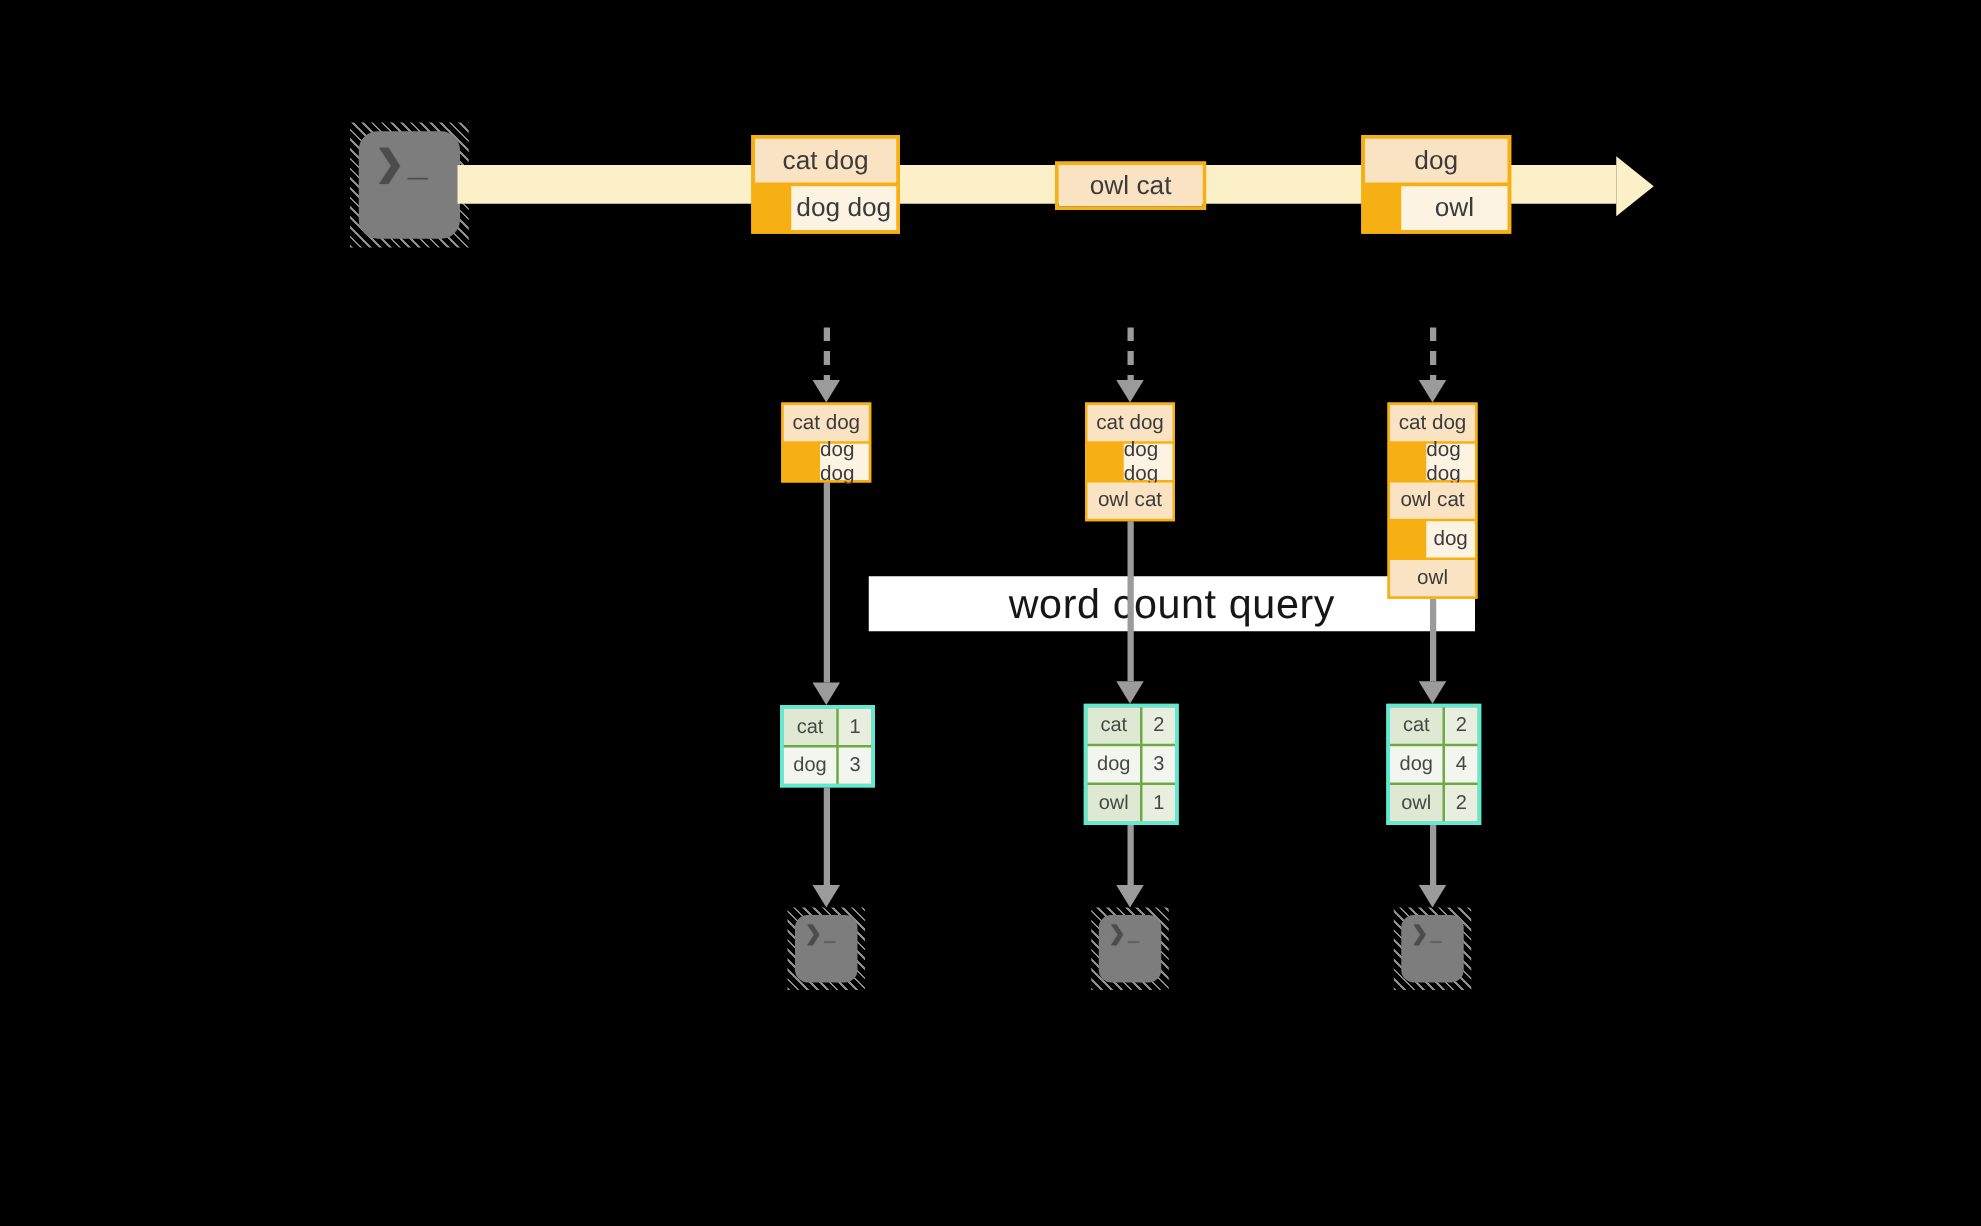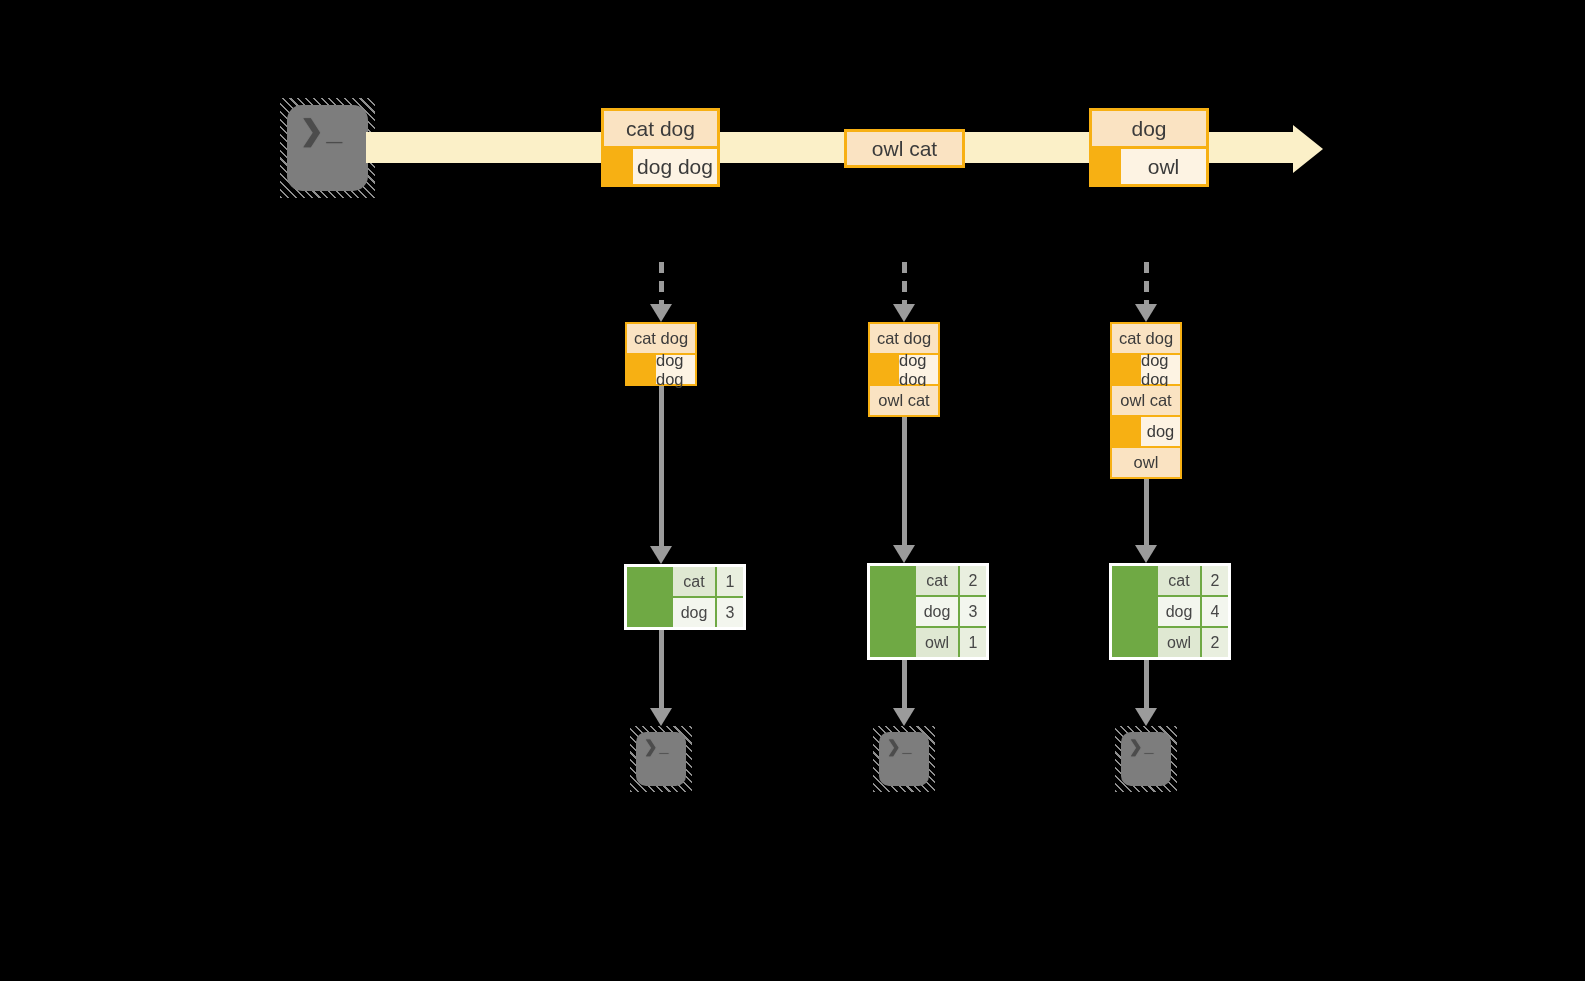--- a/index.html
+++ b/index.html
@@ -23,21 +23,21 @@
   .bg-cream{background:#fdf3e3;margin-left:29px;}
   
   .v-arrow{position:absolute;width:22px;display:flex;flex-direction:column;align-items:center;z-index:2;}
   .v-arrow .line{width:5px;background:#9b9b9b;}
   .v-arrow .line.dashed{background:repeating-linear-gradient(to bottom,#9b9b9b 0 11px,transparent 11px 19px);}
   .v-arrow .head{width:0;height:0;border-left:11px solid transparent;border-right:11px solid transparent;border-top:18px solid #9b9b9b;}
   
   .query-band{position:absolute;left:695px;top:461px;width:485px;height:44px;background:#ffffff;z-index:1;
     display:flex;align-items:center;justify-content:center;font-size:33px;font-weight:300;color:#161616;letter-spacing:.5px;}
   
-  .gtable{position:absolute;display:grid;grid-template-columns:42px 26px;gap:2px;background:#6fa944;border:3px solid #ffffff;z-index:3;padding-left:46px;}
+  .gtable{position:absolute;display:grid;grid-template-columns:42px 26px;gap:2px;background:#6fa944;border:3px solid #5eead4;z-index:3;}
   .gtable .cell{height:29px;display:flex;align-items:center;justify-content:center;font-size:16px;color:#474747;}
   .g-dark{background:#dfe8d2;}
   .g-dark-val{background:#e9efdf;}
   .g-light{background:#f3f6ee;}
   
   .terminal{position:absolute;background:repeating-linear-gradient(45deg,#8f8f8f 0 1.5px,transparent 1.5px 5.5px);padding:7px;box-sizing:border-box;}
   .terminal .tbody{width:100%;height:100%;background:#7d7d7d;border-radius:15px;position:relative;}
   .terminal .glyph{position:absolute;color:#4c4c4c;font-weight:bold;
     text-shadow:0 0 1px #565656;}
   .terminal.big{left:280px;top:98px;width:95px;height:100px;}
@@ -95,20 +95,21 @@
     <div class="row bg-peach">owl cat</div>
   </div>
   <div class="obox state" style="left:1110px;top:322px;">
     <div class="row bg-peach">cat dog</div>
     <div class="row bg-cream">dog dog</div>
     <div class="row bg-peach">owl cat</div>
     <div class="row bg-cream">dog</div>
     <div class="row bg-peach">owl</div>
   </div>
 
+  <div class="query-band">word count query</div>
 
   <div class="v-arrow" style="left:650px;top:386px;">
     <div class="line" style="height:160px;"></div>
     <div class="head"></div>
   </div>
   <div class="v-arrow" style="left:893px;top:417px;">
     <div class="line" style="height:128px;"></div>
     <div class="head"></div>
   </div>
   <div class="v-arrow" style="left:1135px;top:479px;">

